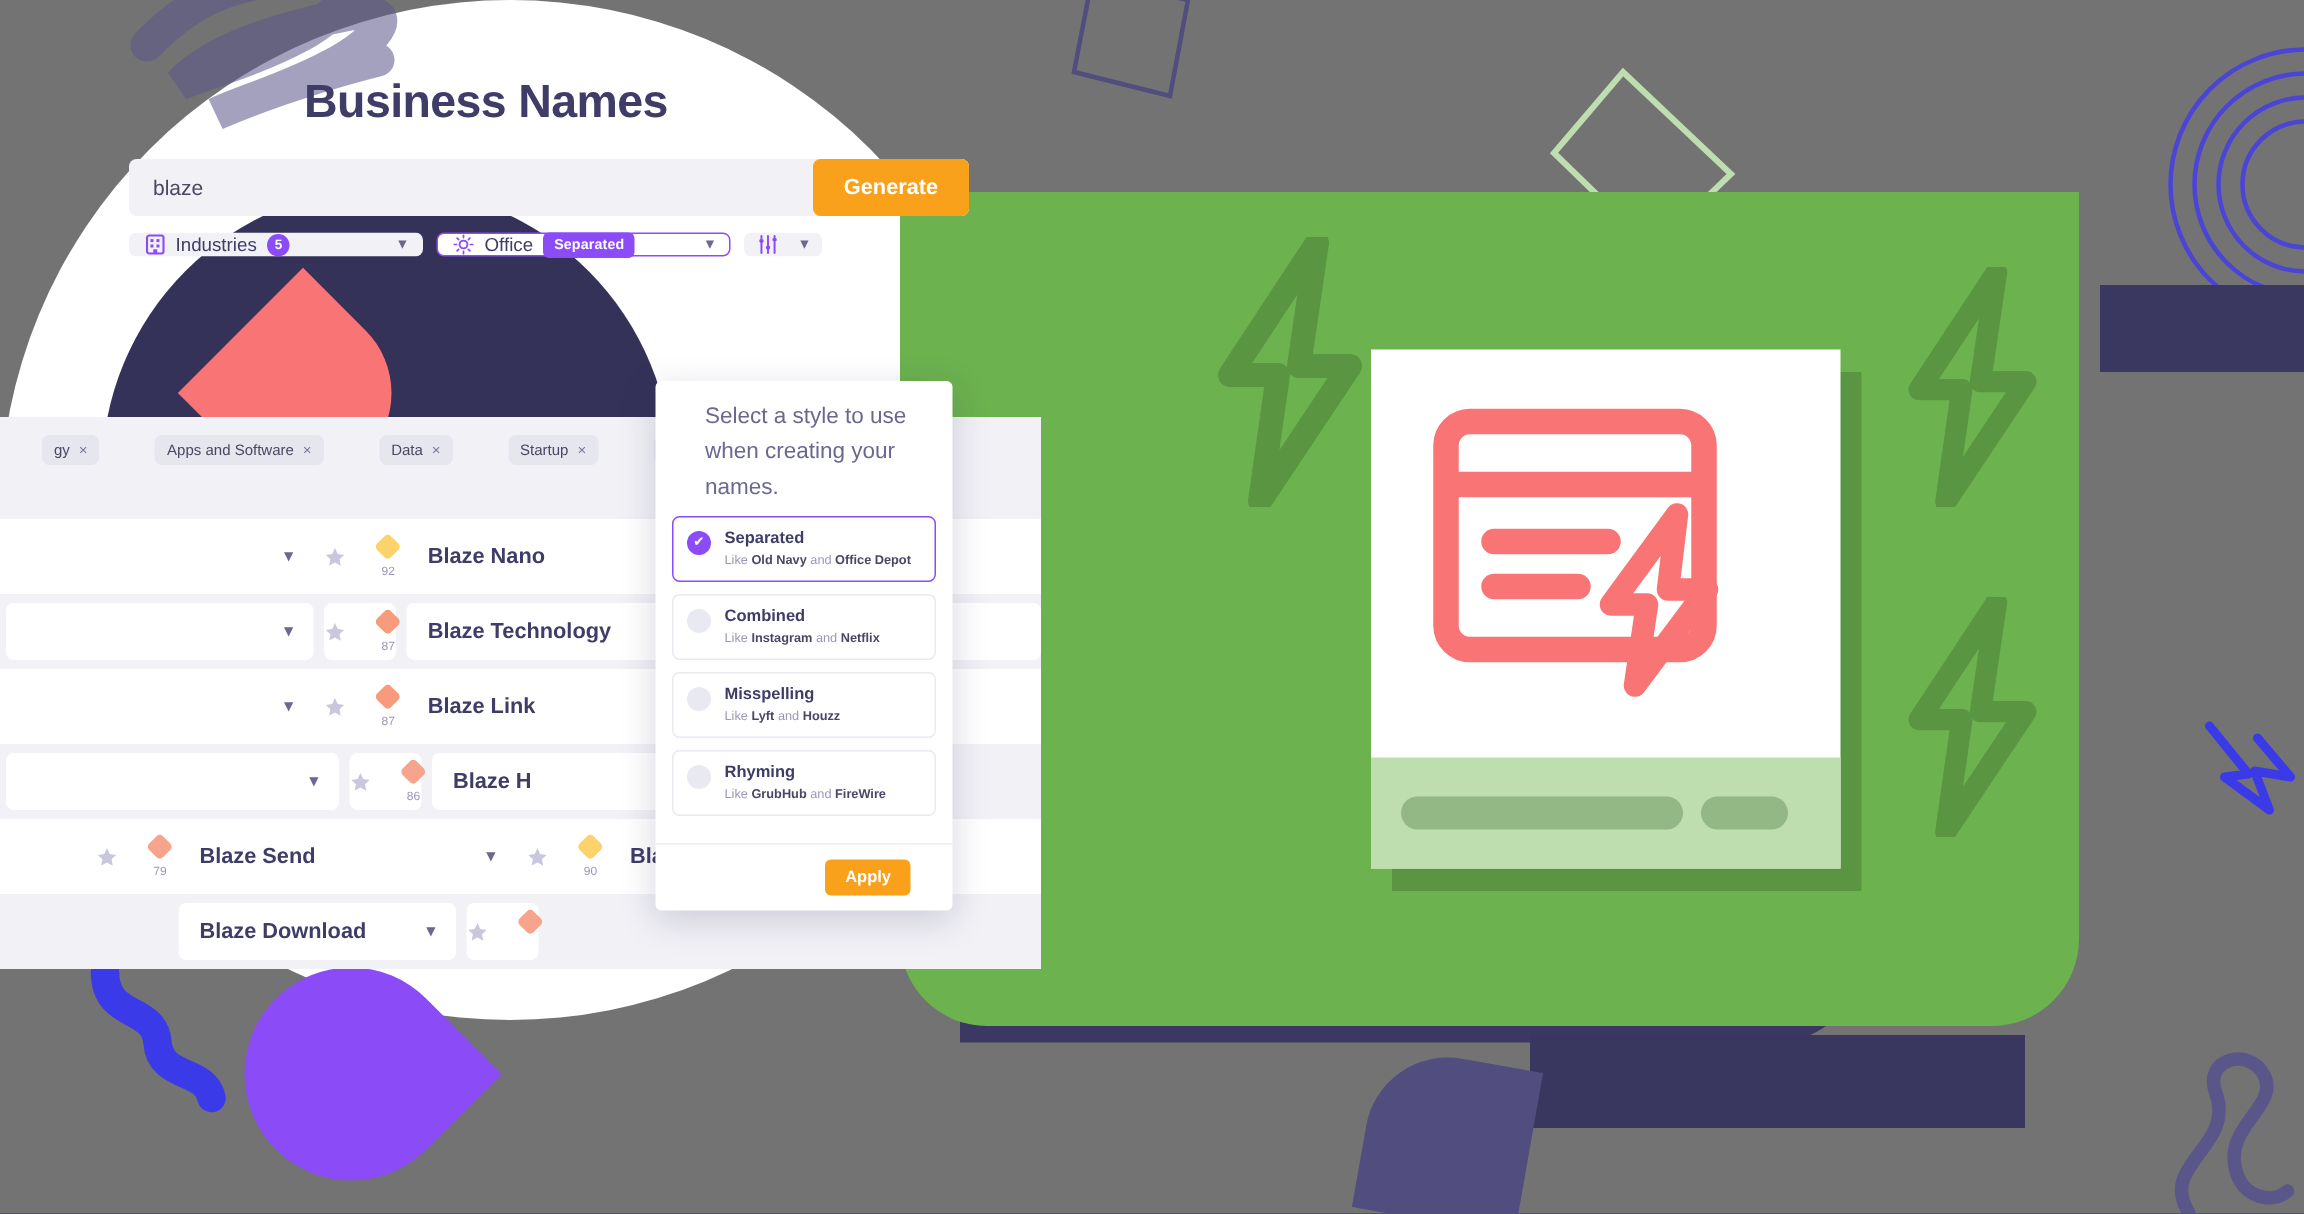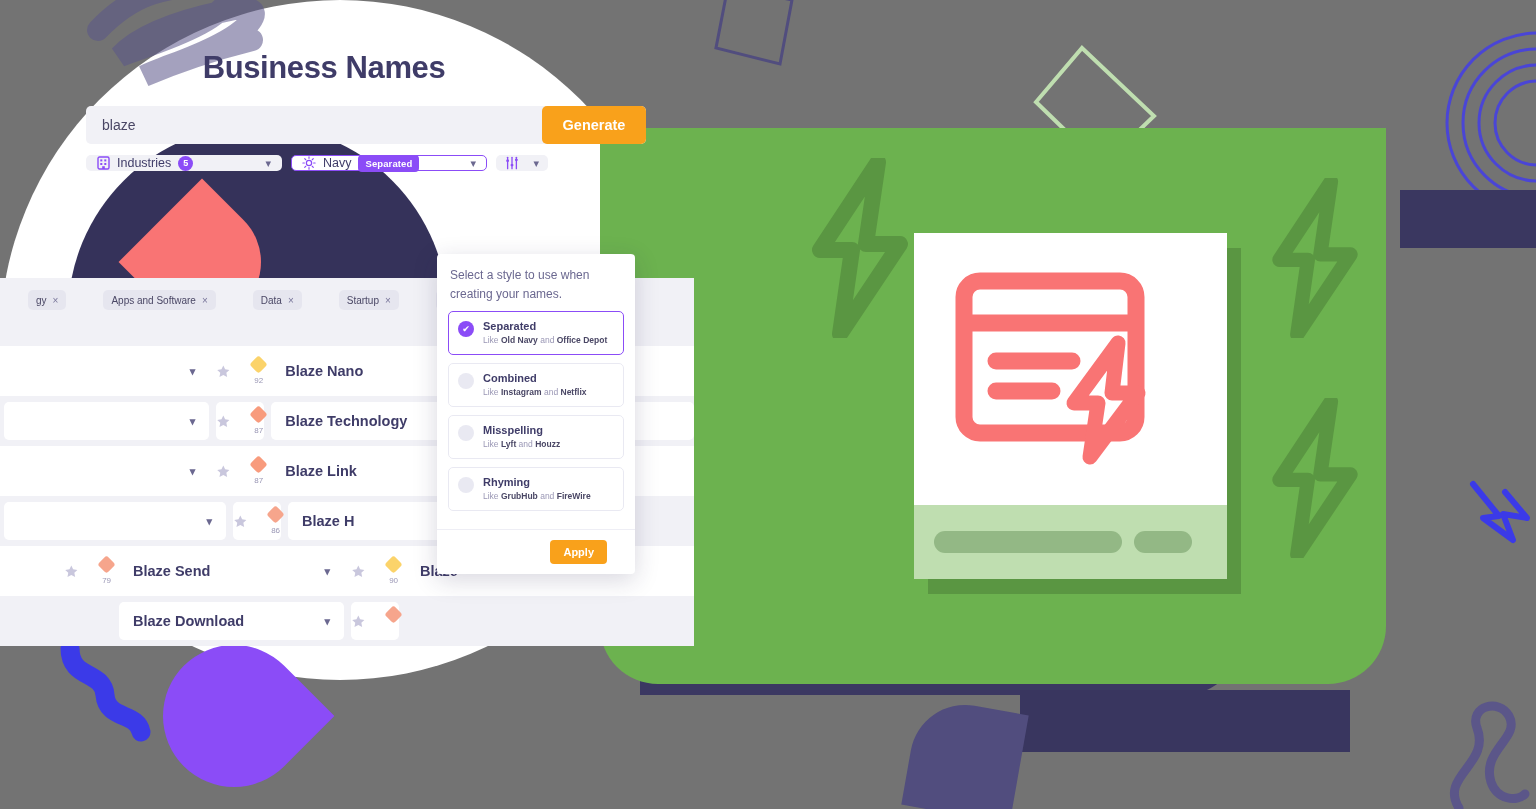--- a/index.html
+++ b/index.html
@@ -310,23 +310,24 @@
     position: absolute;
     left: 437px; top: 254px;
     width: 198px;
     background: #ffffff;
     border-radius: 4px;
     box-shadow: 0 6px 24px rgba(40,36,80,.18);
     overflow: hidden;
   }
   .dd-help {
     padding: 12px 13px 8px 13px;
-    font-size: 12px;
+    font-size: 15px;
     color: #6b6890;
     line-height: 1.55;
+    margin-left: 20px;
   }
   .dd-list { padding: 0 11px 10px 11px; }
   .dd-opt {
     border: 1px solid #e9e9f2;
     border-radius: 5px;
     padding: 8px 9px 9px 9px;
     margin-bottom: 8px;
     display: flex;
     gap: 9px;
     align-items: flex-start;
@@ -498,21 +499,21 @@
               <line x1="8" y1="1" x2="8" y2="2.7"></line>
               <line x1="8" y1="13.3" x2="8" y2="15"></line>
               <line x1="1" y1="8" x2="2.7" y2="8"></line>
               <line x1="13.3" y1="8" x2="15" y2="8"></line>
               <line x1="3.1" y1="3.1" x2="4.3" y2="4.3"></line>
               <line x1="11.7" y1="11.7" x2="12.9" y2="12.9"></line>
               <line x1="12.9" y1="3.1" x2="11.7" y2="4.3"></line>
               <line x1="4.3" y1="11.7" x2="3.1" y2="12.9"></line>
             </g>
           </svg>
-          <span>Navy</span>
+          <span>Office</span>
           <span class="style-badge">Separated</span>
           <span class="spacer"></span>
           <span class="chev">▾</span>
         </div>
 
         <div class="pill tune">
           <svg width="14" height="14" viewBox="0 0 16 16">
             <g stroke="#8b4cf7" stroke-width="1.5" stroke-linecap="round">
               <line x1="3" y1="1.5" x2="3" y2="14.5"></line>
               <line x1="8" y1="1.5" x2="8" y2="14.5"></line>
@@ -661,21 +662,21 @@
               <div class="dia-num">90</div>
             </div>
           </div>
           <div class="name-box w2">
             <span>Blaze</span>
           </div>
         </div>
 
         <div class="res-row alt">
           <div class="score-box" style="margin-left:60px;visibility:hidden"></div>
-          <div class="name-box" style="width:225px">
+          <div class="name-box" style="width:185px">
             <span>Blaze Download</span>
             <span class="chev">▾</span>
           </div>
           <div class="score-box">
             <svg class="star" viewBox="0 0 24 24">
                 <path fill="currentColor" d="M12 2l3 6.5 7 .9-5 4.8 1.3 7-6.3-3.4L5.7 21 7 14.2 2 9.4l7-.9z"></path>
               </svg>
             <div class="dia-wrap">
               <div class="dia" style="background:#f6a58c"></div>
               <div class="dia-num"></div>

